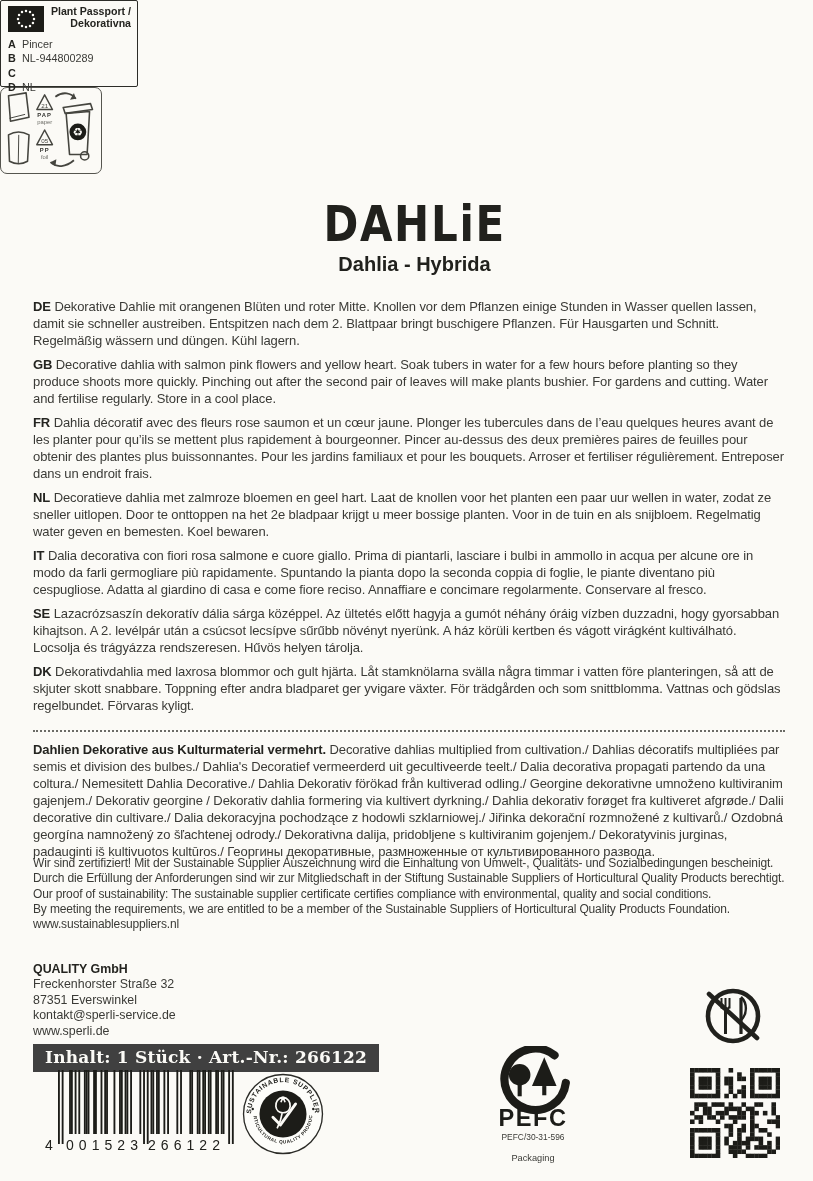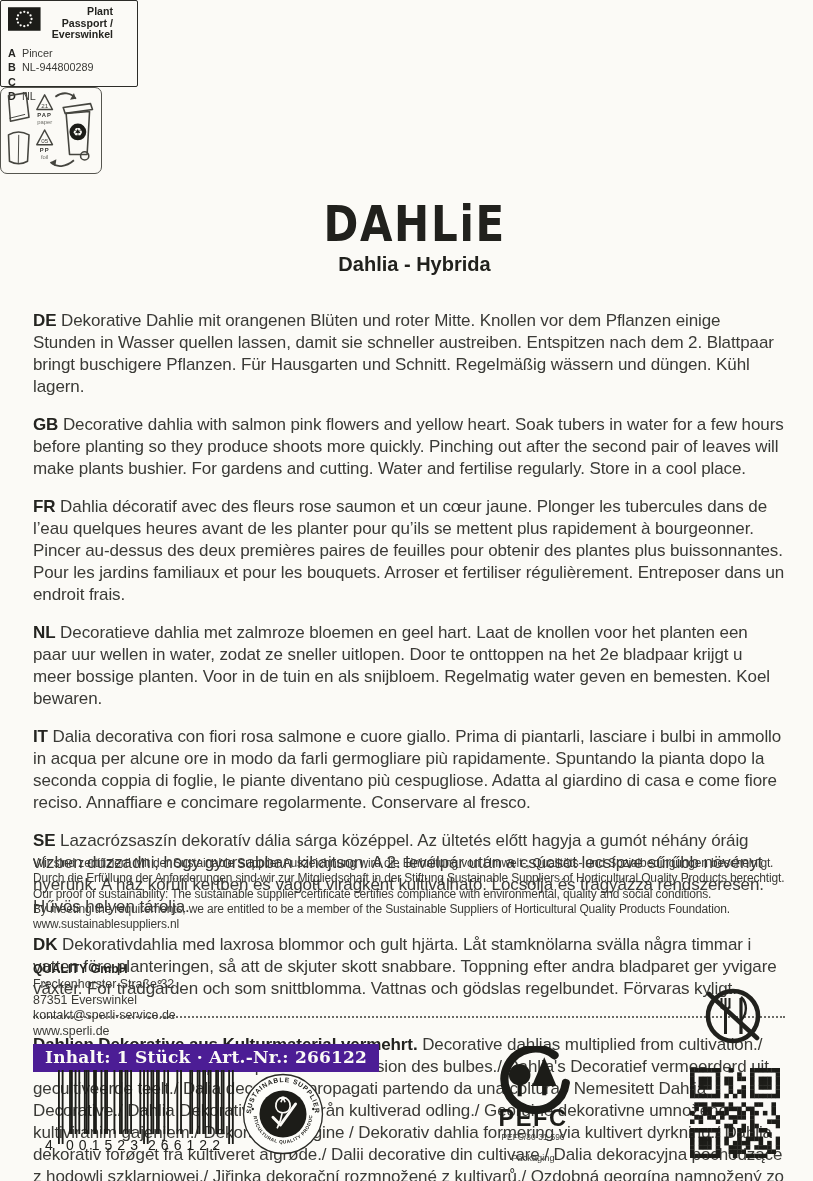--- a/index.html
+++ b/index.html
@@ -12,41 +12,41 @@
   body{background:#e8e8e4;font-family:var(--sans);color:var(--ink)}
   .page{position:relative;width:813px;height:1181px;background:var(--paper);overflow:hidden;margin:0 auto}
 
   
   .header{position:absolute;top:198px;left:8px;width:100%;text-align:center}
   .title{display:inline-block;font-family:"DejaVu Sans",sans-serif;font-weight:700;font-size:50px;line-height:52px;letter-spacing:2px;transform:scaleX(.84);color:#21211d}
   .subtitle{font-family:Liberation Sans, sans-serif;font-weight:700;font-size:20px;line-height:24px;margin-top:2px;color:#21211d}
 
   
   .descriptions{position:absolute;top:294px;left:33px;width:752px}
-  .descriptions p{font-size:17px;line-height:22px;letter-spacing:-.1px;margin:16px 0 7px;color:var(--ink-soft)}
+  .descriptions p{font-size:13px;line-height:17px;letter-spacing:-.1px;margin:4px 0 7px;color:var(--ink-soft)}
   .descriptions p b{color:#242420}
   .dotline{border:none;border-top:2px dotted #6b6b66;height:0;margin:16px 0 9px}
   .propagation{font-size:10.8px;line-height:13.5px;letter-spacing:-.05px;color:var(--ink-soft)}
   .propagation b{color:#242420}
 
   
   .sustainability{position:absolute;top:856px;left:33px;width:755px;font-size:12px;line-height:15.3px;letter-spacing:-.15px;white-space:pre-line;color:var(--ink-soft)}
 
   
   .address{position:absolute;top:962px;left:33px;font-size:12.4px;line-height:15.4px;color:var(--ink-soft)}
   .address .company{font-weight:700;color:#242420}
 
   
-  .content-bar{position:absolute;top:1044px;left:33px;background:#4c1d95;color:#fbfaf6;font-family:var(--serif);font-weight:700;font-size:17px;line-height:17px;padding:5px 12px 6px;letter-spacing:.2px}
+  .content-bar{position:absolute;top:1044px;left:33px;background:#404040;color:#fbfaf6;font-family:var(--serif);font-weight:700;font-size:17px;line-height:17px;padding:5px 12px 6px;letter-spacing:.2px}
 
   
   .abs{position:absolute}
   .barcode-wrap{left:42px;top:1070px}
   .seal-wrap{left:241px;top:1072px}
-  .passport{left:338px;top:1067px;width:138px;height:87px;border:1.6px solid #2c2c28;border-radius:2px;background:var(--paper);padding:5px 24px 4px 7px}
+  .passport{left:338px;top:1067px;width:138px;height:87px;border:1.6px solid #2c2c28;border-radius:2px;background:var(--paper);padding:5px 6px 4px 7px}
   .passport-head{display:flex;justify-content:space-between;align-items:flex-start}
   .pp-title{font-size:10.6px;line-height:11.6px;font-weight:700;text-align:right;color:#242420}
   .pp-rows{margin-top:5px}
   .pp-row{display:flex;font-size:10.8px;line-height:14.4px;color:var(--ink-soft)}
   .pp-row .k{font-weight:700;width:14px;color:#242420}
   .pefc-wrap{left:492px;top:1046px;width:82px;text-align:center}
   .recycle-wrap{left:576px;top:1067px;width:102px;height:87px;border:1.6px solid #55554f;border-radius:7px;background:var(--paper)}
   .qr-wrap{left:690px;top:1068px}
   .nofood-wrap{left:698px;top:981px}
 
@@ -185,21 +185,21 @@
             <circle cx="18.00" cy="21.00" r="1.25" fill="#fbfaf6"></circle>
             <circle cx="14.00" cy="19.93" r="1.25" fill="#fbfaf6"></circle>
             <circle cx="11.07" cy="17.00" r="1.25" fill="#fbfaf6"></circle>
             <circle cx="10.00" cy="13.00" r="1.25" fill="#fbfaf6"></circle>
             <circle cx="11.07" cy="9.00" r="1.25" fill="#fbfaf6"></circle>
             <circle cx="14.00" cy="6.07" r="1.25" fill="#fbfaf6"></circle>
           </g>
       </svg>
       <div class="pp-title">
         <div>Plant Passport /</div>
-        <div>Everswinkel</div>
+        <div>Dekorativna</div>
       </div>
     </div>
     <div class="pp-rows">
       <div class="pp-row">
           <span class="k">A</span>
           <span>Pincer</span>
         </div>
       <div class="pp-row">
           <span class="k">B</span>
           <span>NL-944800289</span>

